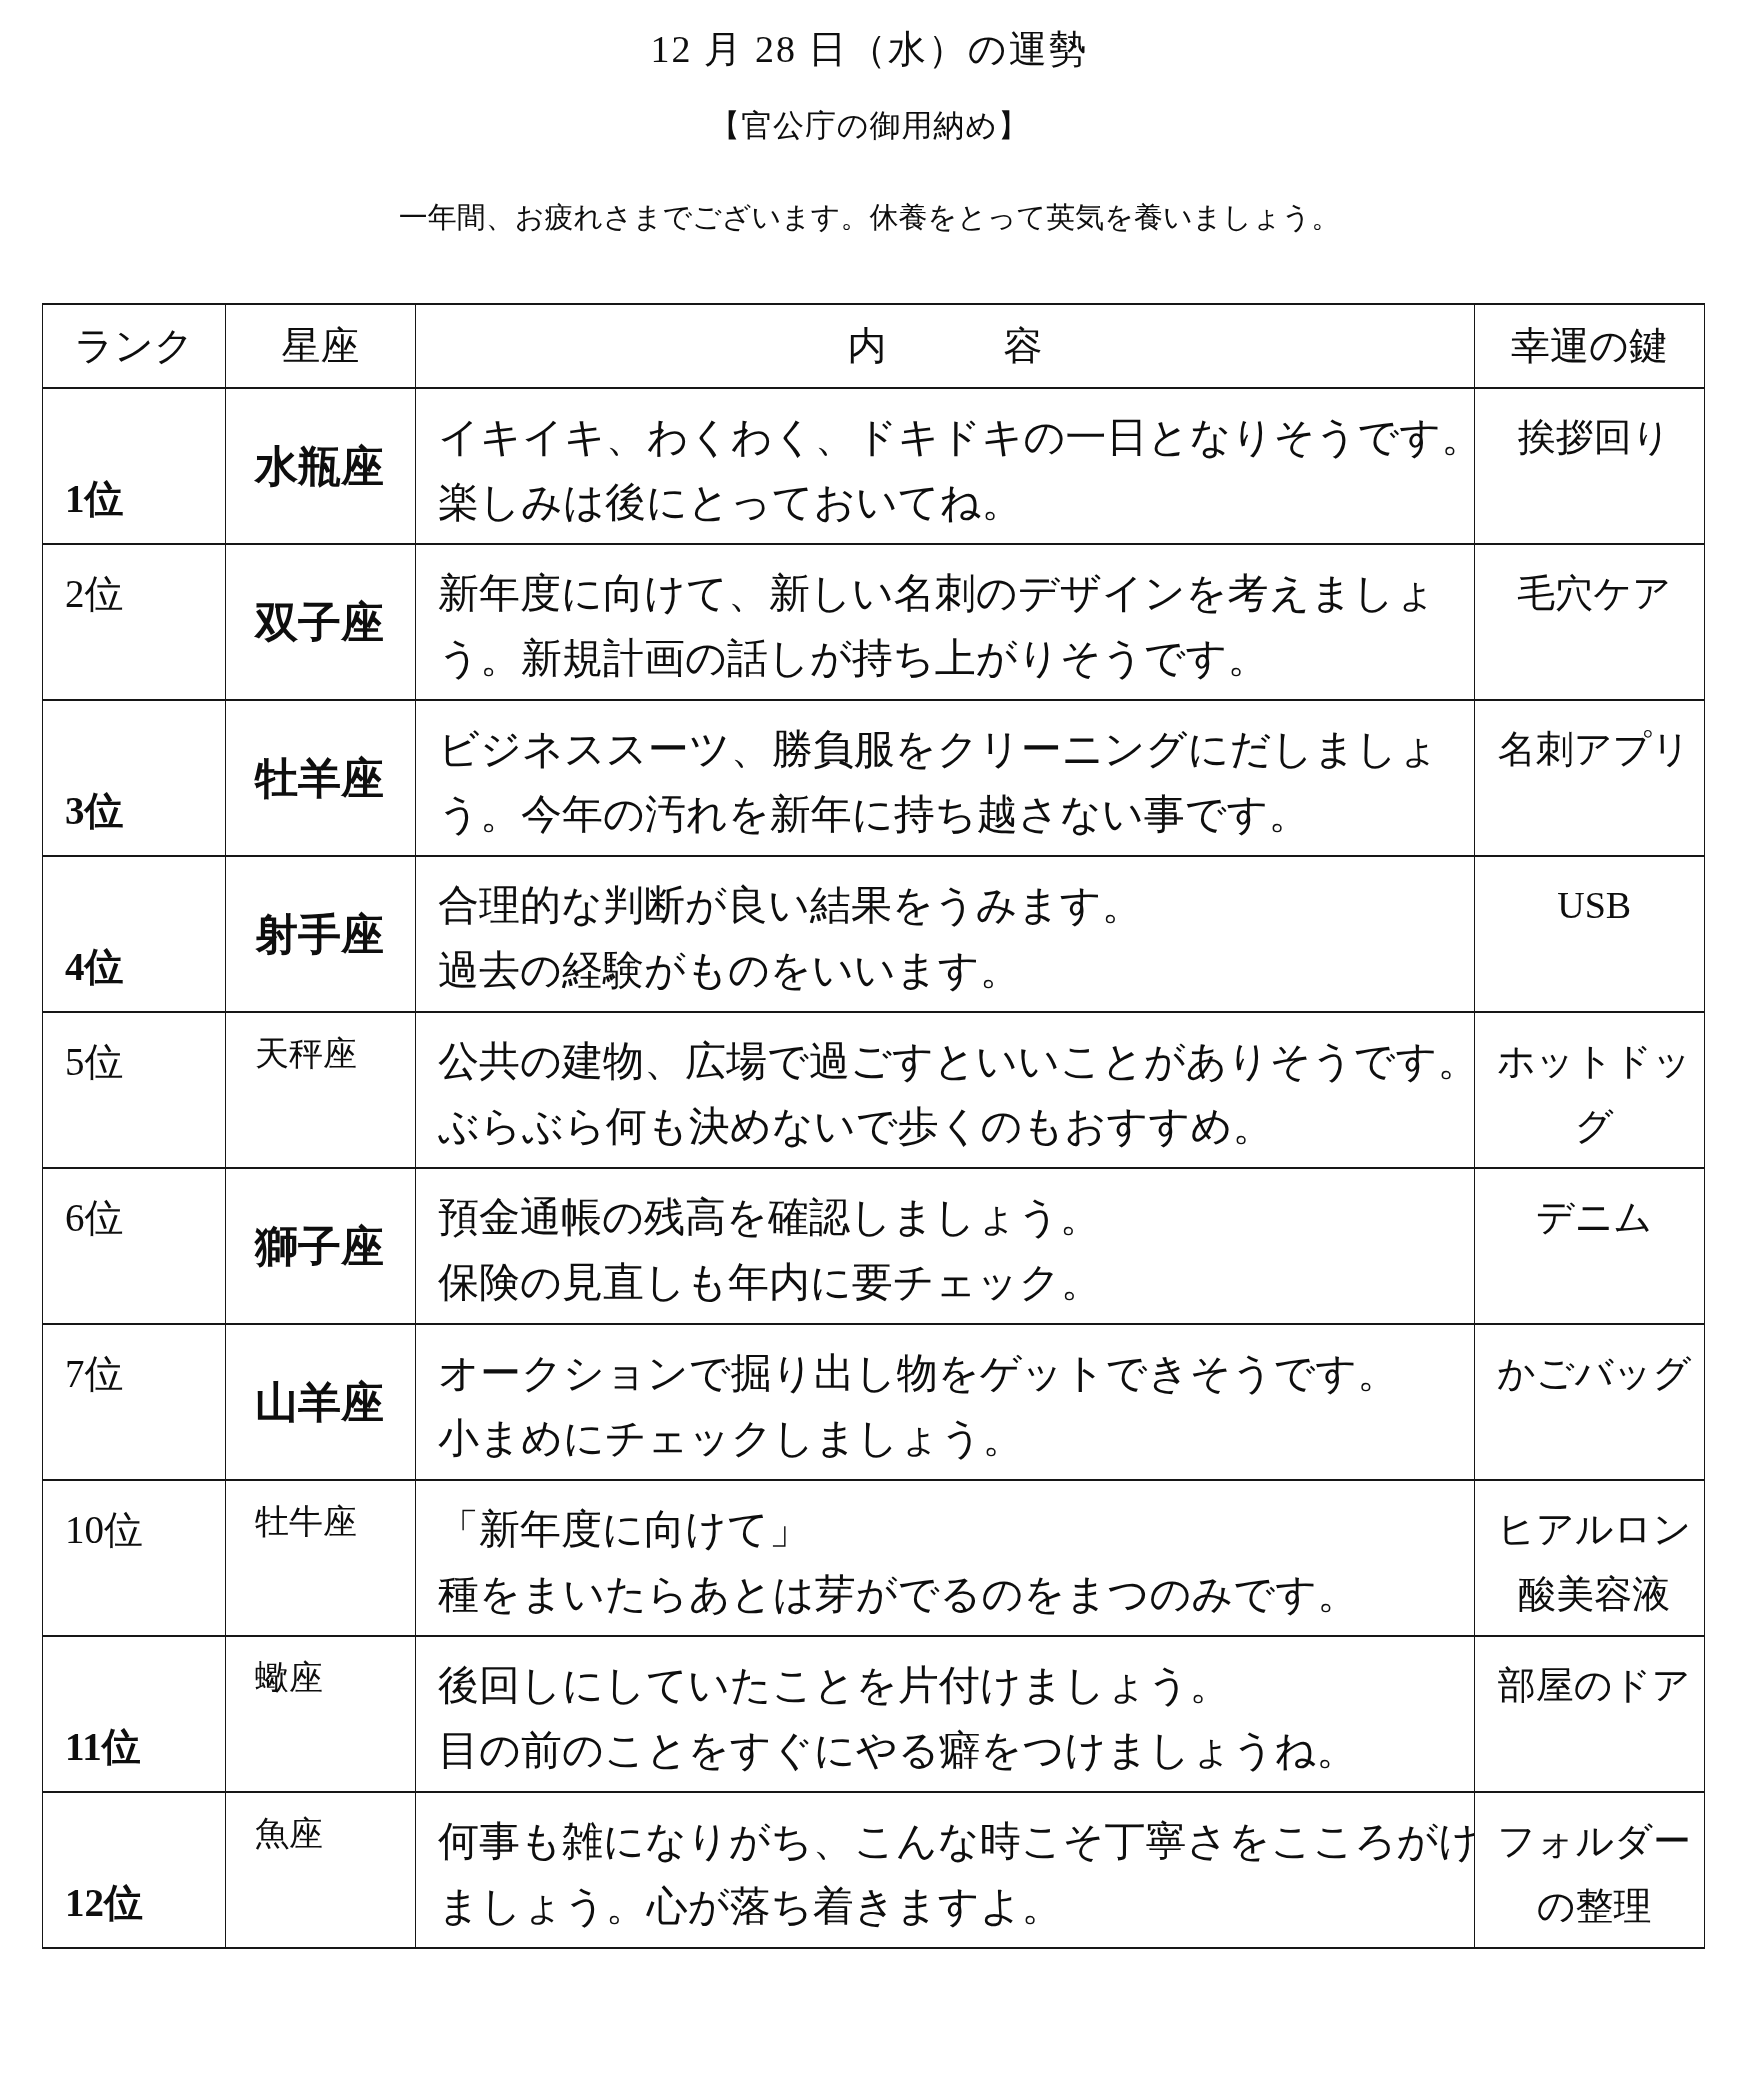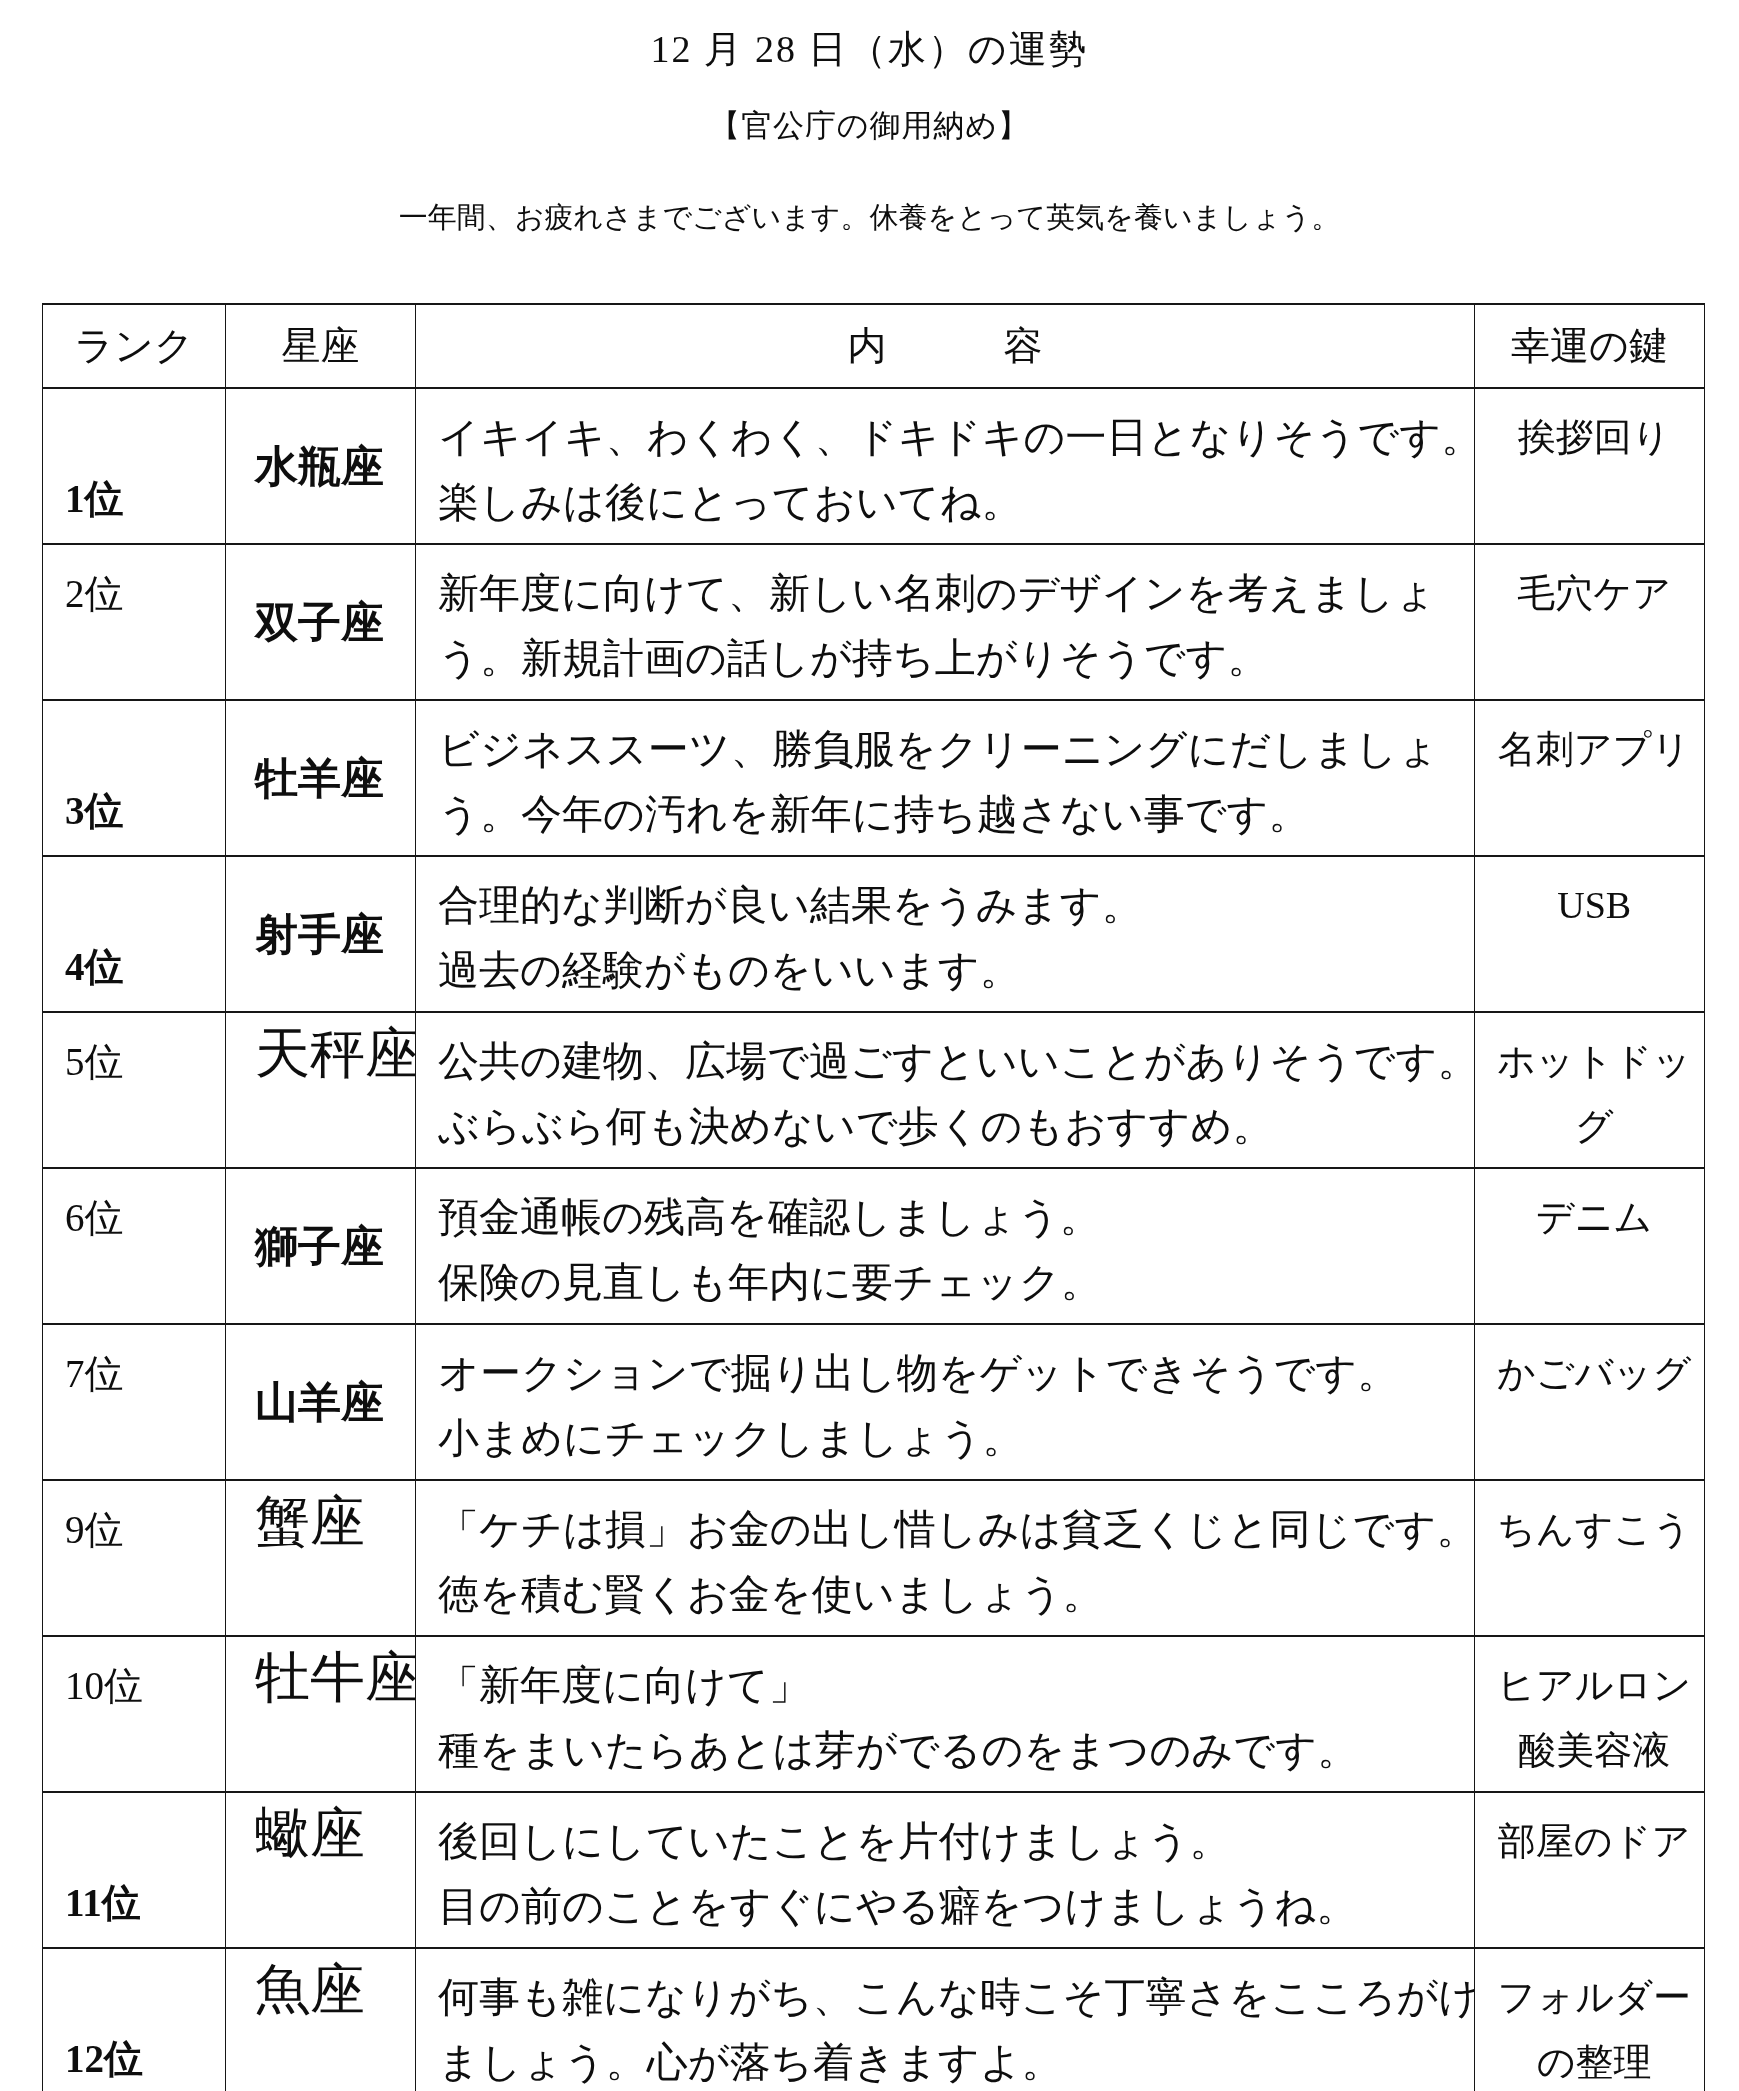--- a/index.html
+++ b/index.html
@@ -77,21 +77,21 @@
   td.rank-cell { font-size: 39px; }
   td.rank-cell .rank-line {
     margin-left: 15px;
     line-height: 65px;
     white-space: nowrap;
   }
   td.rank-cell.pos-high .rank-line { margin-top: 9.3px; }
   td.rank-cell.pos-low  .rank-line { margin-top: 70px; font-weight: bold; }
 
   
-  td.sign-cell { font-size: 55px; }
+  td.sign-cell { font-size: 34px; }
   td.sign-cell .sign-line {
     margin-left: 22px;
     line-height: 54px;
     white-space: nowrap;
   }
   td.sign-cell.pos-top .sign-line { margin-top: 7.4px; }
   td.sign-cell.pos-middle { vertical-align: middle; }
   td.sign-cell.sign-bold {
     font-family: "Liberation Sans", "DejaVu Sans", sans-serif;
     font-weight: bold;
@@ -270,39 +270,20 @@
           </div>
         </td>
         <td class="lucky-cell">
           <div class="lucky-inner">
             <div class="lline">かごバッグ</div>
           </div>
         </td>
       </tr>
       <tr>
         <td class="rank-cell pos-high">
-          <div class="rank-line">9位</div>
-        </td>
-        <td class="sign-cell pos-top">
-          <div class="sign-line">蟹座</div>
-        </td>
-        <td class="content-cell">
-          <div class="content-inner">
-            <div class="cline">「ケチは損」お金の出し惜しみは貧乏くじと同じです。</div>
-            <div class="cline">徳を積む賢くお金を使いましょう。</div>
-          </div>
-        </td>
-        <td class="lucky-cell">
-          <div class="lucky-inner">
-            <div class="lline">ちんすこう</div>
-          </div>
-        </td>
-      </tr>
-      <tr>
-        <td class="rank-cell pos-high">
           <div class="rank-line">10位</div>
         </td>
         <td class="sign-cell pos-top">
           <div class="sign-line">牡牛座</div>
         </td>
         <td class="content-cell">
           <div class="content-inner">
             <div class="cline">「新年度に向けて」</div>
             <div class="cline">種をまいたらあとは芽がでるのをまつのみです。</div>
           </div>

